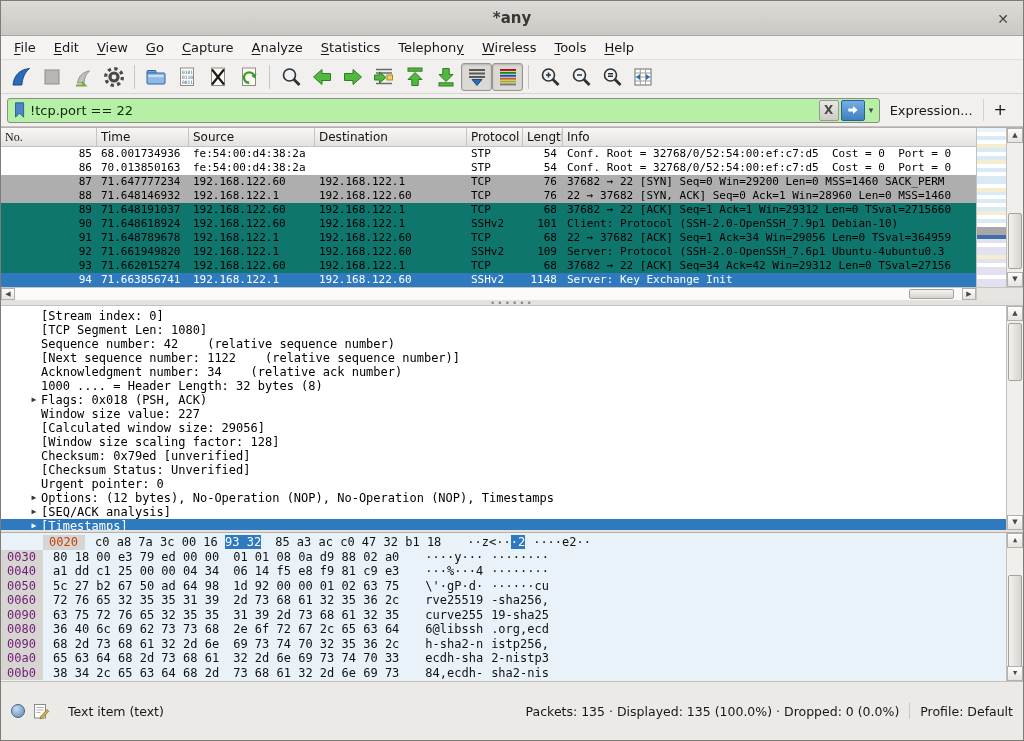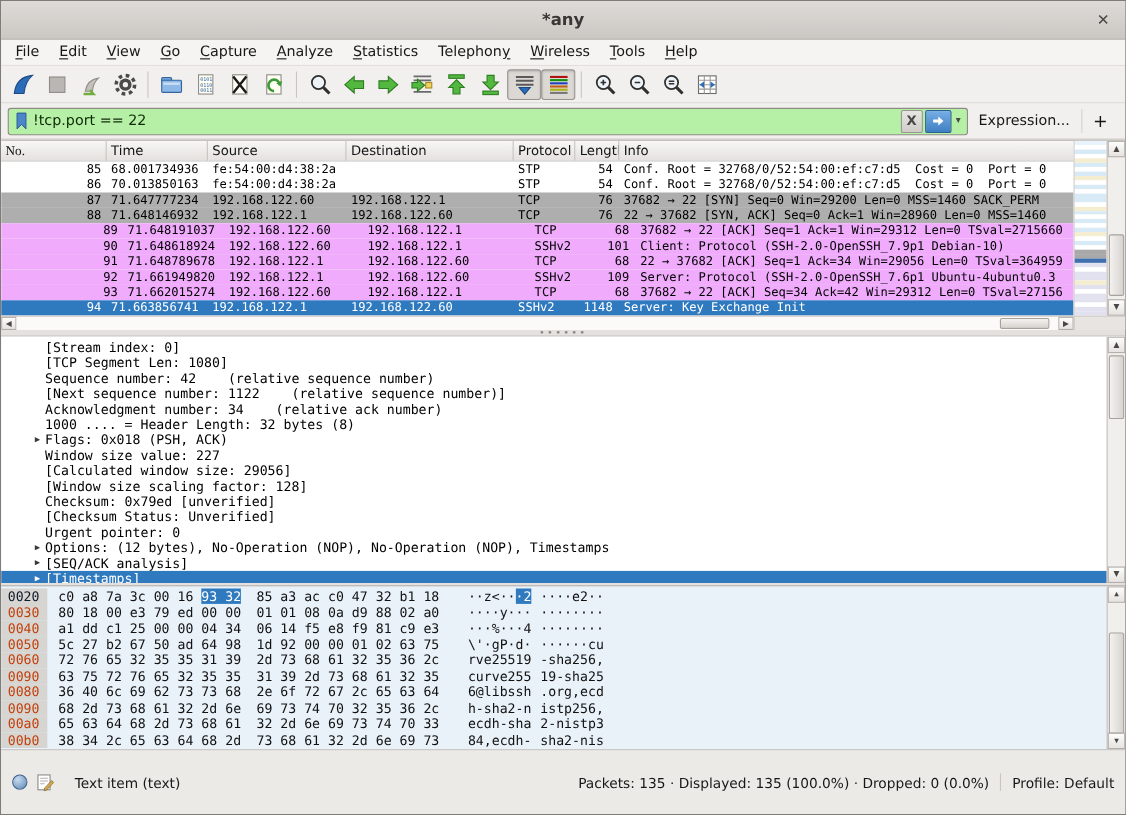--- a/index.html
+++ b/index.html
@@ -44,21 +44,21 @@
     border-bottom:1px solid #c4c1bd;font-size:12px;color:#141414;}
   .hcell{border-right:1px solid #c6c3bf;padding:2px 0 0 4px;overflow:hidden;white-space:nowrap;flex:none;}
   .hcell.info{flex:1;border-right:none;}
   .prow{display:flex;height:14px;flex:none;font:11px "DejaVu Sans Mono",monospace;white-space:pre;overflow:hidden;color:#000;}
   .pcell{overflow:hidden;flex:none;padding-left:4px;}
   .pcell.num{text-align:right;padding:0 5px 0 0;}
   .pcell.len{text-align:right;padding:0 6px 0 0;}
   .pcell.info{flex:1;}
   .c-white{background:#ffffff;}
   .c-gray{background:#aeaeae;}
-  .c-lavender{background:#f0abfc;padding-left:15px;}
+  .c-lavender{background:#0f766e;}
   .c-selected{background:#2f7abf;color:#fff;}
   .minimap{width:30px;flex:none;display:flex;flex-direction:column;border-left:1px solid #c4c1bd;}
   .minimap div{flex:1;}
   
   .vscroll{width:17px;flex:none;position:relative;background:#f1efec;border-left:1px solid #c4c1bd;}
   .sb-arrow{position:absolute;left:0;right:0;height:15px;background:linear-gradient(#fdfdfc,#e6e3e0);
     border:1px solid #b3afab;display:flex;align-items:center;justify-content:center;
     font-size:7px;color:#4a4845;line-height:1;}
   .sb-up{top:0;} .sb-down{bottom:0;}
   .sb-thumb{position:absolute;left:1px;right:1px;background:linear-gradient(90deg,#f4f2f0,#d7d4d0);
@@ -80,22 +80,22 @@
   .drow{height:14px;line-height:14px;display:flex;font:12px "DejaVu Sans Mono",monospace;color:#000;white-space:pre;}
   .dexp{width:14px;flex:none;text-align:center;font-size:8px;line-height:14px;color:#3a3a3a;}
   .dtext{white-space:pre;}
   .drow.selected{background:#2f7abf;color:#fff;}
   .drow.selected .dexp{color:#fff;}
   .drow.shaded{background:#e6e6e5;}
   
   .hexpane{height:149px;flex:none;background:#e9f1f9;position:relative;overflow:hidden;
     font:12px "DejaVu Sans Mono",monospace;border-top:1px solid #b3afab;padding-top:2px;}
   .hxrow{height:14.5px;line-height:14.5px;display:flex;white-space:pre;color:#111;}
-  .hoff{width:42px;flex:none;background:#d7d5d2;color:#c2410c;padding-left:6px;}
-  .hoff.active{color:#0f172a;}
+  .hoff{width:42px;flex:none;background:#d7d5d2;color:#701a75;padding-left:6px;}
+  .hoff.active{color:#c2410c;margin-left:42px;}
   .hx1{margin-left:10px;} .hx2{margin-left:14px;} .ha1{margin-left:26px;} .ha2{margin-left:8px;}
   .hl{background:#2f7abf;color:#fff;}
   
   .statusbar{flex:1;min-height:24px;background:#eceae7;border-top:1px solid #c4c1bd;display:flex;
     align-items:center;padding:0 10px;font-size:12.5px;color:#171717;}
   .expert-dot{width:14px;height:14px;border-radius:50%;flex:none;margin-right:8px;
     background:radial-gradient(circle at 35% 30%,#c6dbf0,#5f88b4);border:1px solid #3e618c;}
   .status-left-text{margin-left:18px;}
   .status-right{margin-left:auto;display:flex;align-items:center;}
   .status-sep{width:1px;height:16px;background:#c9c5c1;margin:0 10px;}

